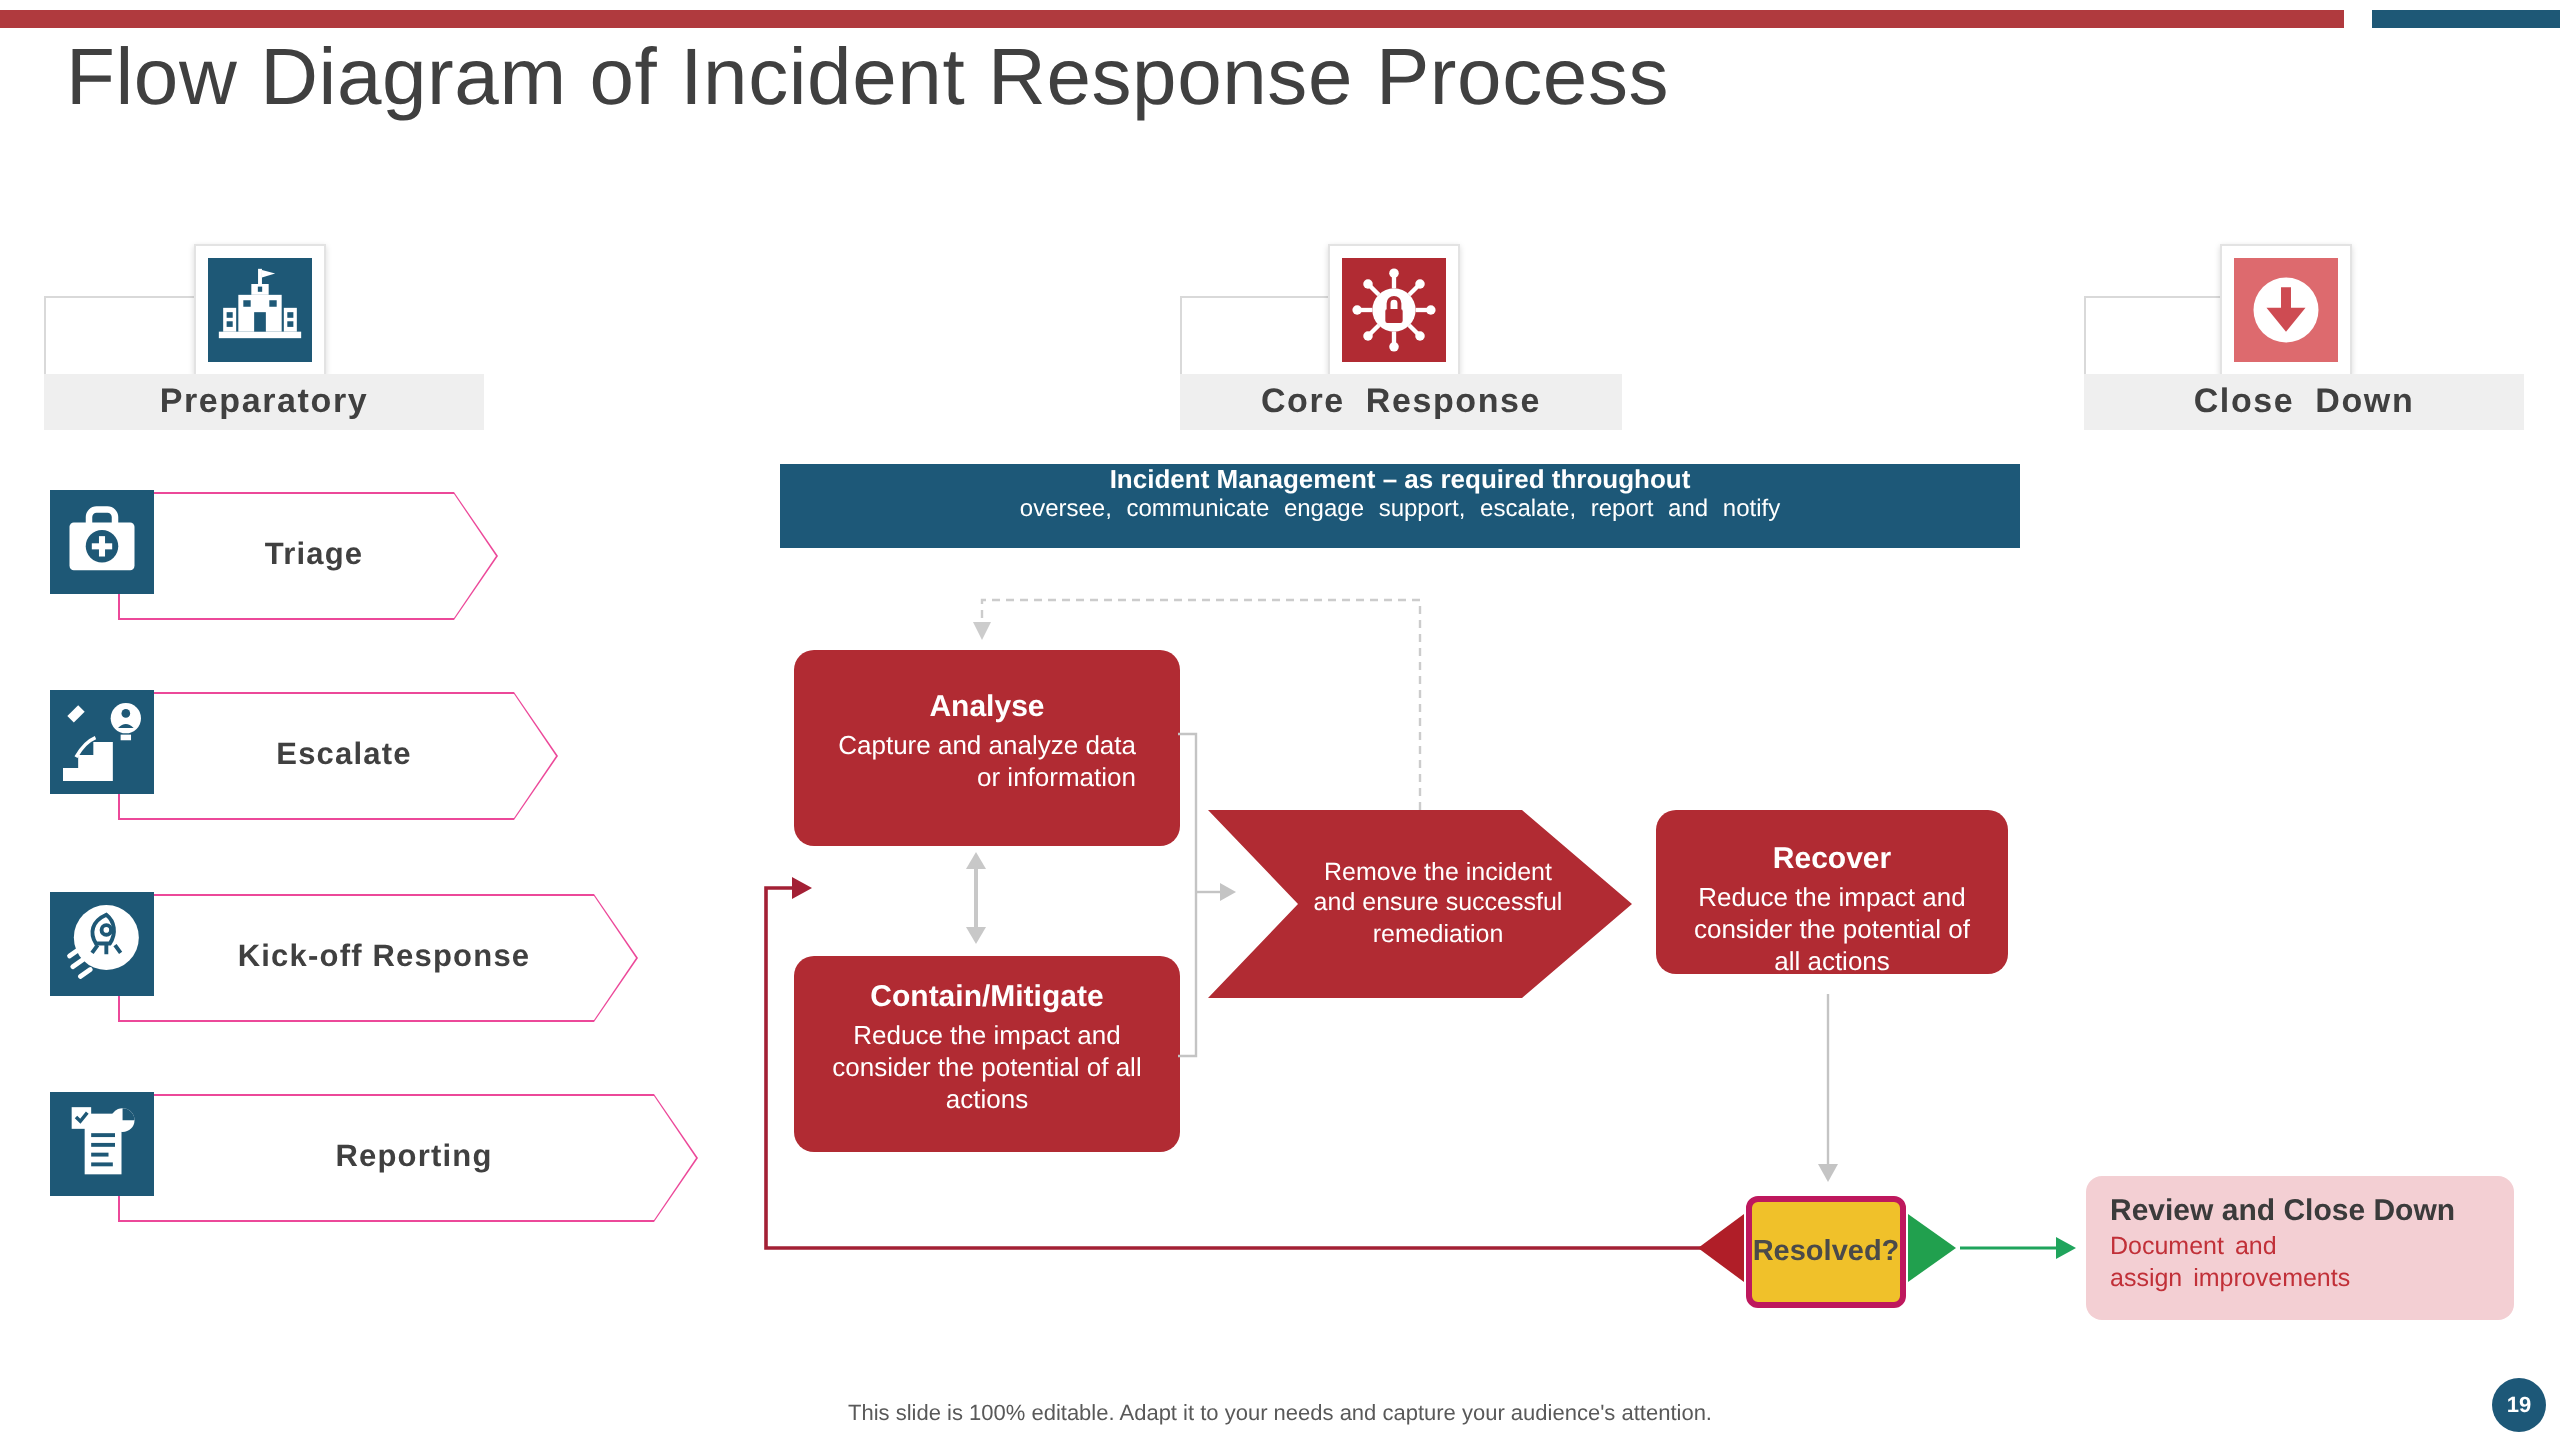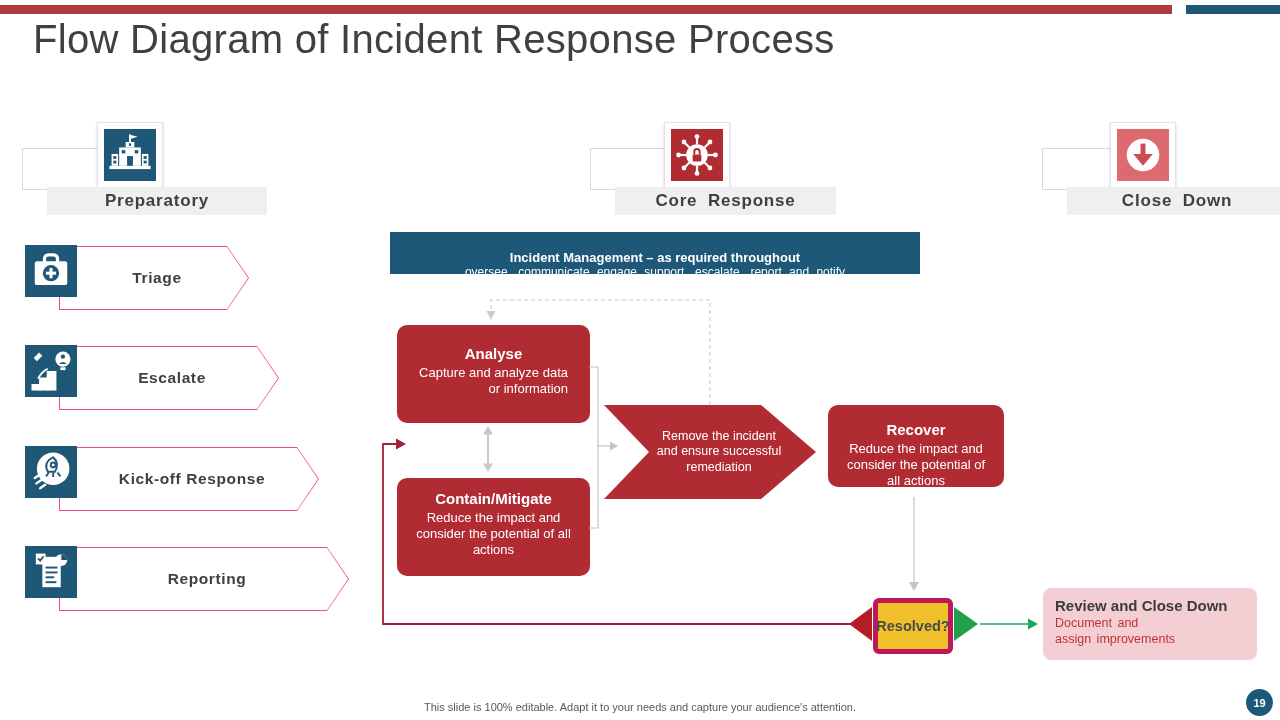--- a/index.html
+++ b/index.html
@@ -18,57 +18,57 @@
               color:#595959; letter-spacing:0.1px; }
 
   
   .section { position:absolute; top:122px; }
   .sec-smallbox { position:absolute; top:26px; width:76px; height:42px;
                   background:#fff; border:1px solid #D9D9D9; }
   .sec-iconbox { position:absolute; top:0; width:66px; height:66px; background:#fff;
                  border:1px solid #E3E3E3; box-shadow:0 1px 3px rgba(0,0,0,0.15); }
   .sec-iconsq { position:absolute; left:6px; top:6px; width:52px; height:52px; }
   .sec-bar { position:absolute; top:65px; height:28px; background:#EFEFEF;
-             display:flex; align-items:center; justify-content:center;margin-left:25px; }
+             display:flex; align-items:center; justify-content:center; }
   .sec-label { font-size:17px; font-weight:700; color:#404040; letter-spacing:0.8px;
                word-spacing:5px; }
 
   
   .step { position:absolute; left:25px; height:52px; }
   .step-sq { position:absolute; left:0; top:0; width:52px; height:52px; background:#1E5876; z-index:2; }
   .step-chevron-outer { position:absolute; left:34px; top:1px; height:64px; background:#ec4899;
     clip-path:polygon(0 0, calc(100% - 22px) 0, 100% 50%, calc(100% - 22px) 100%, 0 100%); }
   .step-chevron-inner { position:absolute; left:1px; top:1px; right:1px; bottom:1px; background:#fff;
     clip-path:polygon(0 0, calc(100% - 21px) 0, 100% 50%, calc(100% - 21px) 100%, 0 100%);
     display:flex; align-items:center; justify-content:center; }
   .step-label { font-size:15.5px; font-weight:700; color:#404040; letter-spacing:0.6px;
                 padding-left:30px; padding-right:24px; }
 
   
-  .banner { position:absolute; left:390px; top:232px; width:530px; height:42px; background:#1D5878;
-            color:#fff; text-align:center; padding-top:18px; }
+  .banner { position:absolute; left:390px; top:232px; width:620px; height:42px; background:#1D5878;
+            color:#fff; text-align:center; padding-top:0; }
   .banner-l1 { font-size:13px; font-weight:700; }
   .banner-l2 { font-size:12px; word-spacing:4px; }
 
   
   .rbox { position:absolute; background:#B12B33; border-radius:10px; color:#fff; text-align:center; }
   .rbox-title { font-size:15px; font-weight:700; margin-bottom:3px; }
   .rbox-body  { font-size:13px; line-height:1.22; }
   .box-analyse { left:397px; top:325px; width:193px; height:98px; padding-top:20px; }
   .box-contain { left:397px; top:478px; width:193px; height:98px; padding-top:12px; }
   .box-recover { left:828px; top:405px; width:176px; height:82px; padding-top:16px; }
 
   .chevron-remediate { position:absolute; left:604px; top:405px; width:212px; height:94px;
     background:#B12B33; color:#fff; text-align:center;
     clip-path:polygon(0 0, 157px 0, 100% 50%, 157px 100%, 0 100%, 45px 50%);
     display:flex; flex-direction:column; justify-content:center;
     padding-left:52px; padding-right:34px; }
 
   .box-resolved { position:absolute; left:873px; top:598px; width:80px; height:56px;
-    background:#F0C12A; border:5px solid #be185d; border-radius:6px;
+    background:#F0C12A; border:3px solid #be185d; border-radius:6px;
     display:flex; align-items:center; justify-content:center; }
   .resolved-label { font-size:14.5px; font-weight:700; color:#4A4A4A; }
 
   .box-review { position:absolute; left:1043px; top:588px; width:214px; height:72px;
     background:#F3CFD3; border-radius:8px; padding:9px 12px; }
   .review-title { font-size:15px; font-weight:700; color:#3B3B3B; margin-bottom:2px; }
   .review-line { font-size:12.5px; color:#C13038; line-height:1.25; word-spacing:2px; }
 
   .overlay { position:absolute; left:0; top:0; pointer-events:none; }
 

